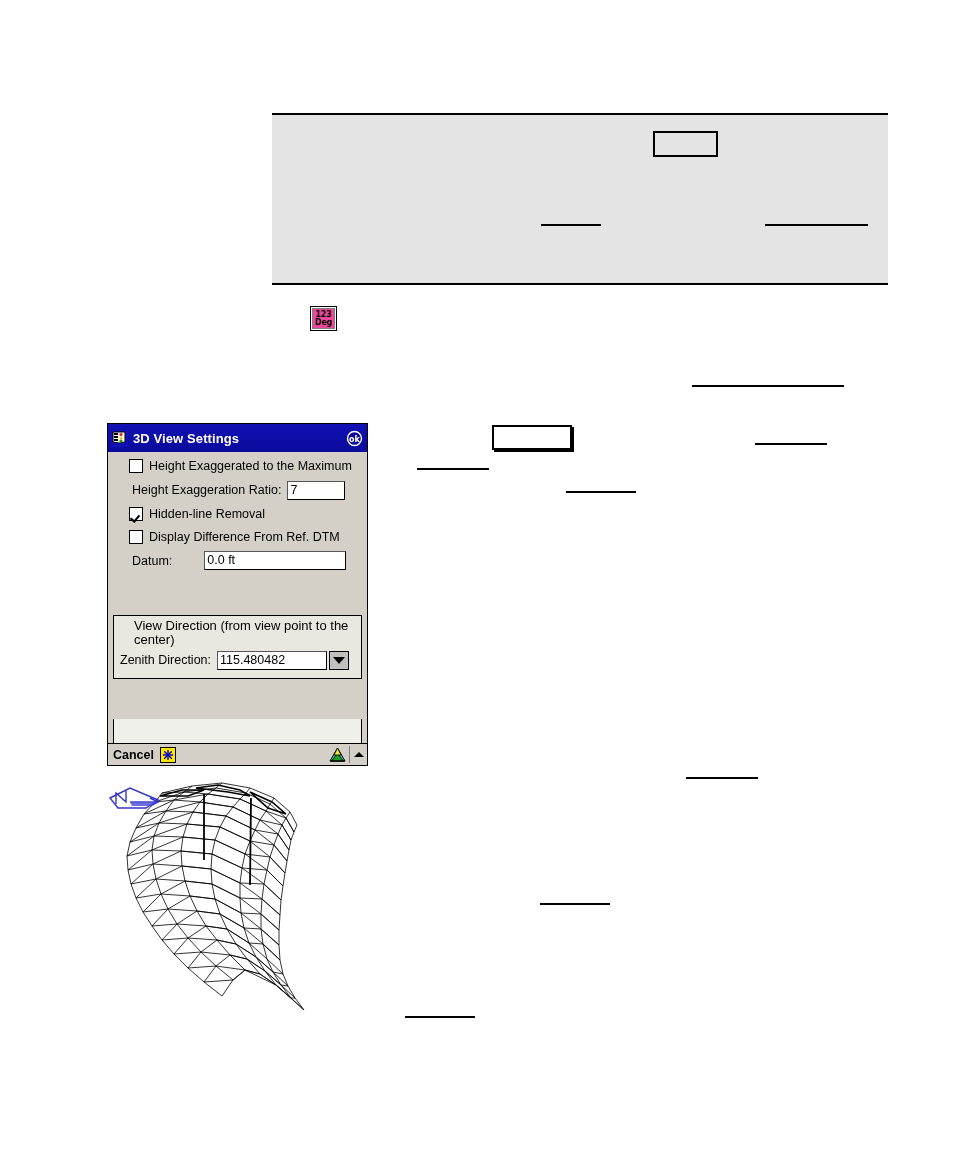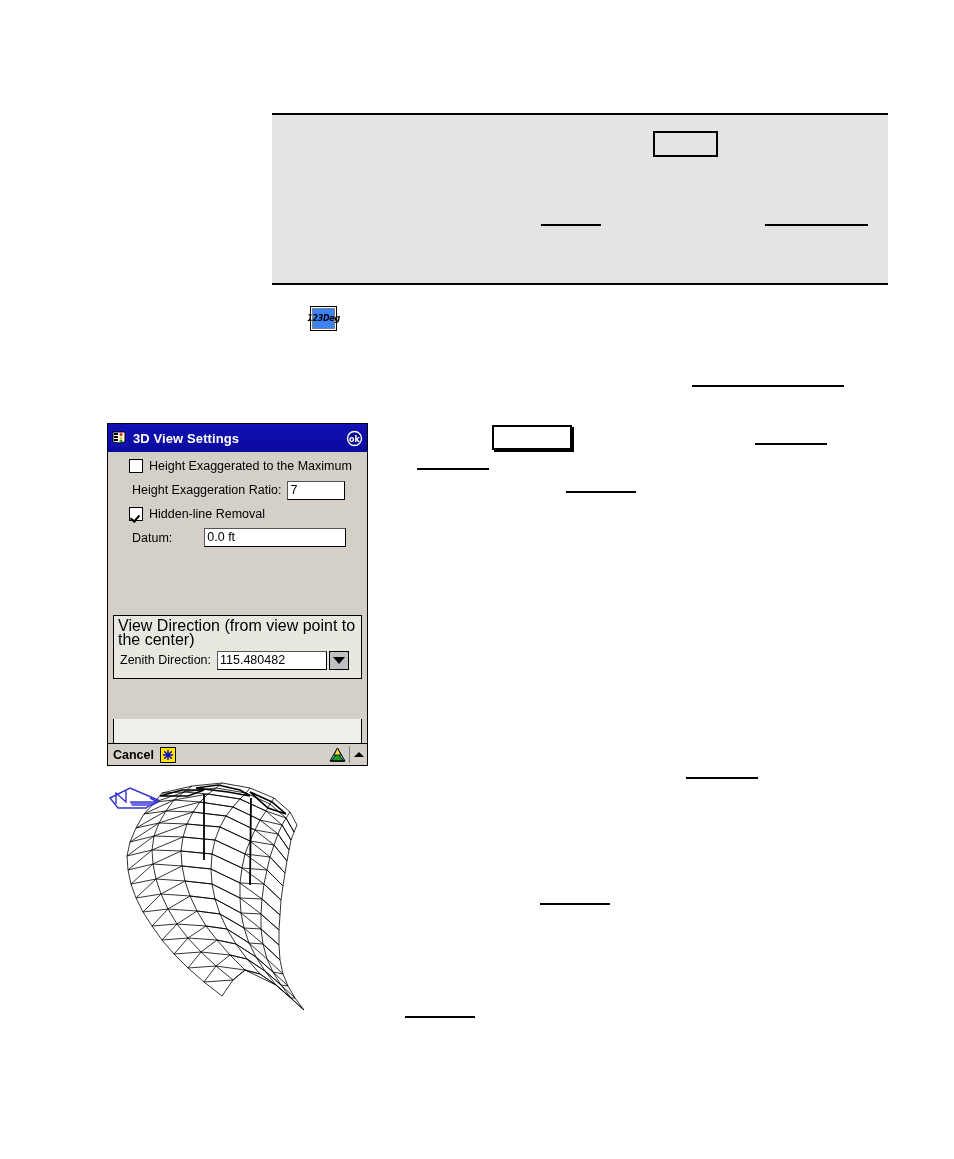--- a/index.html
+++ b/index.html
@@ -61,26 +61,25 @@
     background: #ffffff;
     box-sizing: border-box;
     padding: 1px;
   }
   .deg-btn .inner {
     width: 100%;
     height: 100%;
     border: 1px solid #808080;
     box-sizing: border-box;
     display: flex;
-    flex-direction: row;
+    flex-direction: column;
     align-items: center;
     justify-content: center;
     line-height: 1;
-    background: #3b82f6;
-    font-style: italic;
+    background: #ec4899;
   }
   .deg-btn .l1, .deg-btn .l2 {
     font-family: "DejaVu Sans", sans-serif;
     font-size: 8px;
     font-weight: bold;
     color: #000;
     letter-spacing: -0.3px;
   }
 
   
@@ -181,23 +180,24 @@
     position: absolute;
     left: 5px;
     right: 5px;
     top: 161px;
     border: 1px solid #000;
     background: #e8e8e0;
     box-sizing: border-box;
     padding: 3px 4px 5px 4px;
   }
   .gb-title {
-    font-size: 16px;
+    font-size: 13px;
     line-height: 14px;
     margin-bottom: 4px;
+    margin-left: 16px;
   }
   .dir-row {
     display: flex;
     align-items: stretch;
     margin-bottom: 3px;
   }
   .dir-label-btn {
     background: #c8c8c8;
     border: 1px solid #000;
     border-right-color: #6a6a6a;
@@ -374,20 +374,24 @@
       <div class="row" style="height:24px; padding-left:24px;">
         <span class="lbl">Height Exaggeration Ratio:</span>
         <span class="field" style="width:58px; margin-left:6px;">7</span>
       </div>
 
       <div class="row" style="height:23px;">
         <span class="cb checked"></span>
         <span class="lbl">Hidden-line Removal</span>
       </div>
 
+      <div class="row" style="height:23px;">
+        <span class="cb"></span>
+        <span class="lbl">Display Difference From Ref. DTM</span>
+      </div>
 
       <div class="row" style="height:25px; padding-left:24px;gap:20px;">
         <span class="lbl">Datum:</span>
         <span class="field" style="width:156px; margin-left:12px;">0.0 ft</span>
       </div>
 
       <div class="groupbox">
         <div class="gb-title">View Direction (from view point to the center)</div>
 
 

